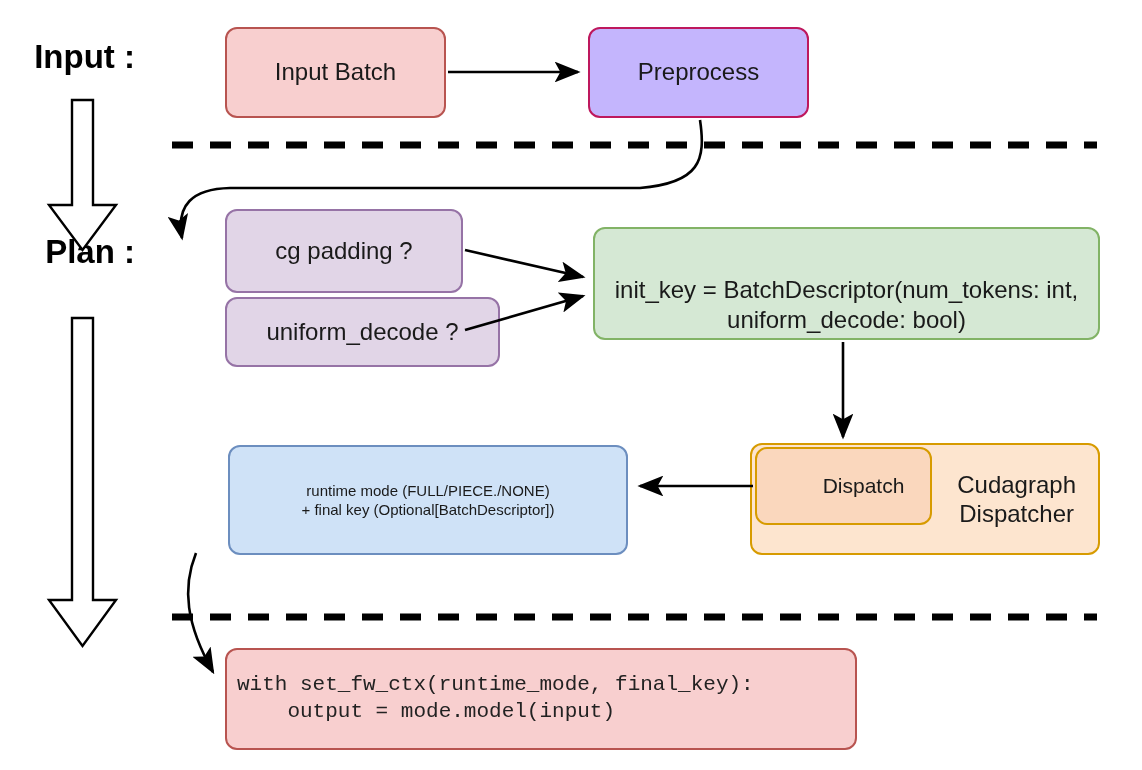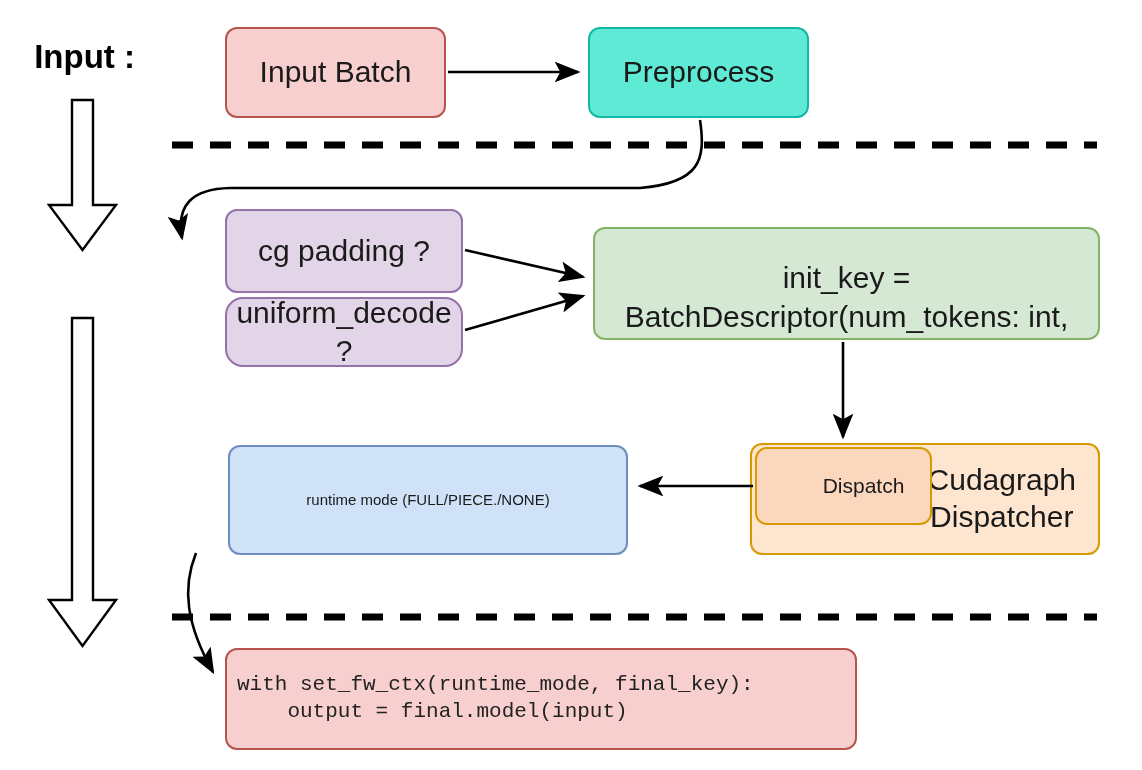--- a/index.html
+++ b/index.html
@@ -26,37 +26,37 @@
   }
   .node {
     position: absolute;
     box-sizing: border-box;
     border-radius: 12px;
     display: flex;
     align-items: center;
     justify-content: center;
     text-align: center;
     font-family: "Liberation Sans", sans-serif;
-    font-size: 30px;
+    font-size: 24px;
     color: #1a1a1a;
     line-height: 1.28;
     padding: 2px 8px;
   }
   .node.code {
     font-family: "Liberation Mono", monospace;
     font-size: 21px;
     justify-content: flex-start;
     align-items: center;
     text-align: left;
     white-space: pre;
     padding-left: 10px;
     color: #222222;
   }
   .node-pink   { background:#f8cfcf; border:2px solid #b85450; }
-  .node-yellow { background:#5eead4; border:2px solid #14b8a6; }
+  .node-yellow { background:#c4b5fd; border:2px solid #be185d; }
   .node-purple { background:#e1d5e7; border:2px solid #9673a6; }
   .node-green  { background:#d5e8d4; border:2px solid #82b366; }
   .node-blue   { background:#cfe2f7; border:2px solid #6c8ebf; }
   .node-orange-outer { background:#fde5cf; border:2px solid #d79b00; }
   .node-orange-inner { background:#fad7bd; border:2px solid #d79b00; }
 
   svg.overlay {
     position: absolute;
     left: 0; top: 0;
     width: 1142px;
@@ -82,46 +82,49 @@
     stroke-linejoin: miter;
   }
 </style>
 </head>
 <body>
 
 <div id="canvas">
 
   <div class="stage-label" style="left:10px; top:38px; width:125px;">Input :</div>
 
+  <div class="stage-label" style="left:10px; top:233px; width:125px;">Plan :</div>
 
 
   <div class="node node-pink" style="left:225px; top:27px; width:221px; height:91px;">Input Batch</div>
 
   <div class="node node-yellow" style="left:588px; top:27px; width:221px; height:91px;">Preprocess</div>
 
   <div class="node node-purple" style="left:225px; top:209px; width:238px; height:84px;">cg padding ?</div>
 
-  <div class="node node-purple" style="left:225px; top:297px; width:238px; height:70px;border-radius:18px;">uniform_decode ?</div>
+  <div class="node node-purple" style="left:225px; top:297px; width:275px; height:70px;">uniform_decode ?</div>
 
   <div class="node node-green" style="left:593px; top:227px; width:507px; height:113px; flex-direction:column;justify-content:flex-end;">
     <span>init_key = BatchDescriptor(num_tokens: int,</span>
+    <span>uniform_decode: bool)</span>
   </div>
 
   <div class="node node-blue" style="left:228px; top:445px; width:400px; height:110px; flex-direction:column; font-size:15px;">
     <span>runtime mode (FULL/PIECE./NONE)</span>
+    <span>+ final key (Optional[BatchDescriptor])</span>
   </div>
 
   <div class="node node-orange-outer" style="left:750px; top:443px; width:350px; height:112px; justify-content:flex-end; padding-right:22px; white-space:pre-line; line-height:1.22;">Cudagraph
 Dispatcher</div>
 
   <div class="node node-orange-inner" style="left:755px; top:447px; width:177px; height:78px; font-size:21px;padding-left:48px;">Dispatch</div>
 
   <div class="node node-pink code" style="left:225px; top:648px; width:632px; height:102px; flex-direction:column; align-items:flex-start; justify-content:center;">
     <span>with set_fw_ctx(runtime_mode, final_key):</span>
-    <span>    output = final.model(input)</span>
+    <span>    output = mode.model(input)</span>
   </div>
 
   <svg class="overlay" viewBox="0 0 1142 770">
     <defs>
       <marker id="arrowhead" markerWidth="10" markerHeight="8" refX="9" refY="4" orient="auto" markerUnits="strokeWidth">
         <path d="M0,0 L10,4 L0,8 L2.2,4 z" fill="#000000"></path>
       </marker>
     </defs>
 
     <line class="dash" x1="172" y1="145" x2="1097" y2="145"></line>

